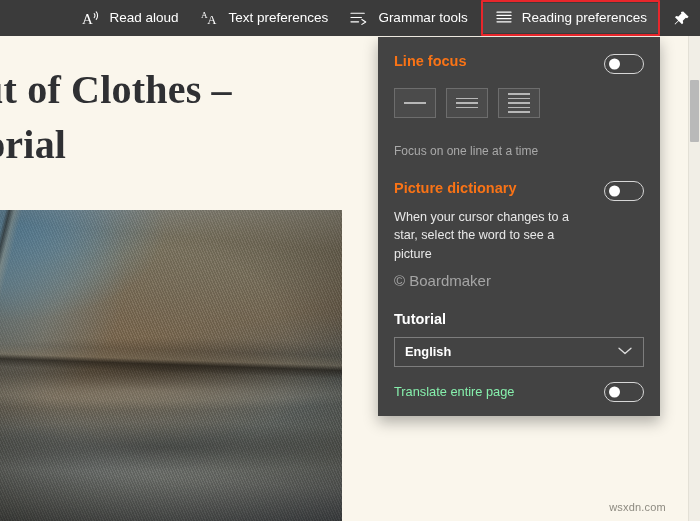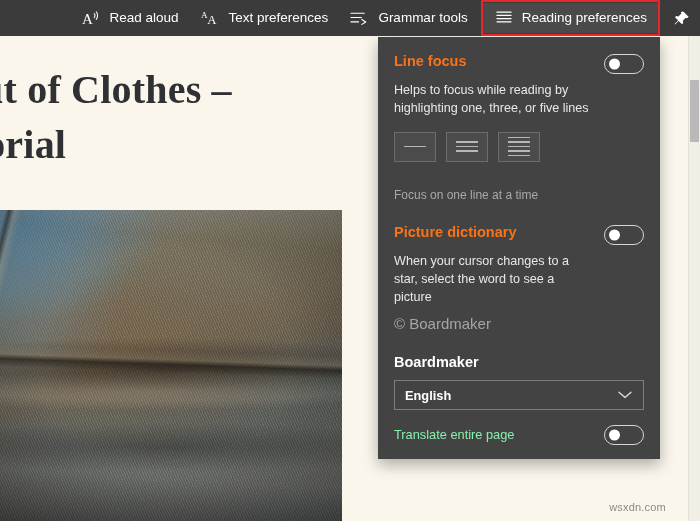--- a/index.html
+++ b/index.html
@@ -326,21 +326,20 @@
   </div>
 
   <div class="panel">
 
     <div class="sec-head">
       <div class="sec-title">Line focus</div>
       <div class="toggle">
         <span class="knob"></span>
       </div>
     </div>
-    <div class="sec-desc">Helps to focus while reading by highlighting one, three, or five lines</div>
 
     <div class="focus-row">
       <div class="focus-btn">
         <i></i>
       </div>
       <div class="focus-btn">
         <i></i>
         <i></i>
         <i></i>
       </div>
@@ -358,21 +357,21 @@
 
     <div class="sec-head">
       <div class="sec-title">Picture dictionary</div>
       <div class="toggle">
         <span class="knob"></span>
       </div>
     </div>
     <div class="sec-desc">When your cursor changes to a star, select the word to see a picture</div>
     <div class="credit">© Boardmaker</div>
 
-    <div class="translate-title">Boardmaker</div>
+    <div class="translate-title">Tutorial</div>
 
     <div class="select">
       <span>English</span>
       <span class="chev">
         <svg width="16" height="10" viewBox="0 0 16 10">
           <path d="M2 2.2L8 7.6 14 2.2" stroke="#dcdcdc" stroke-width="1.3" fill="none" stroke-linecap="round" stroke-linejoin="round"></path>
         </svg>
       </span>
     </div>
 

